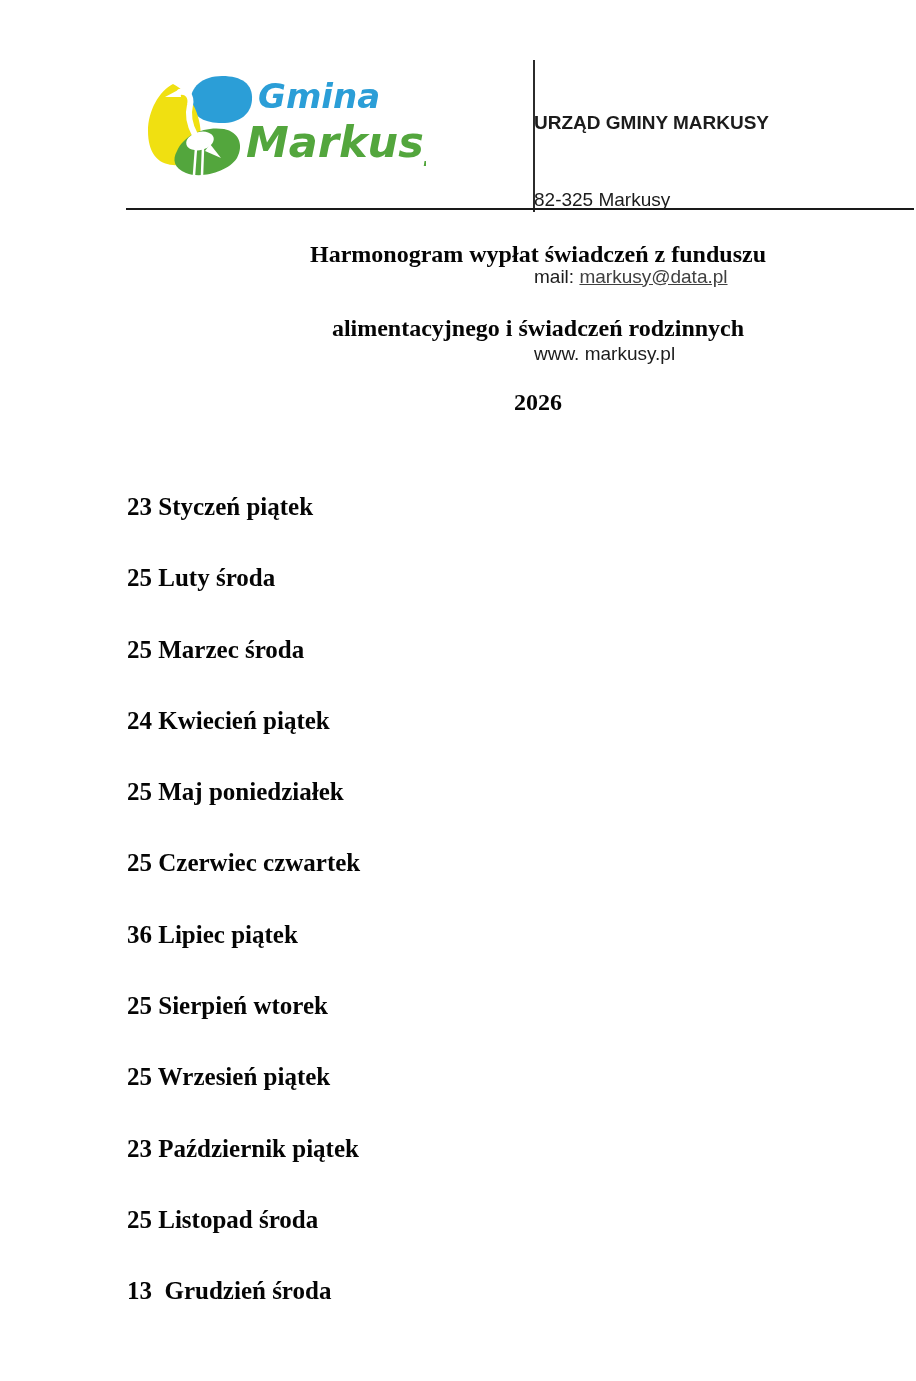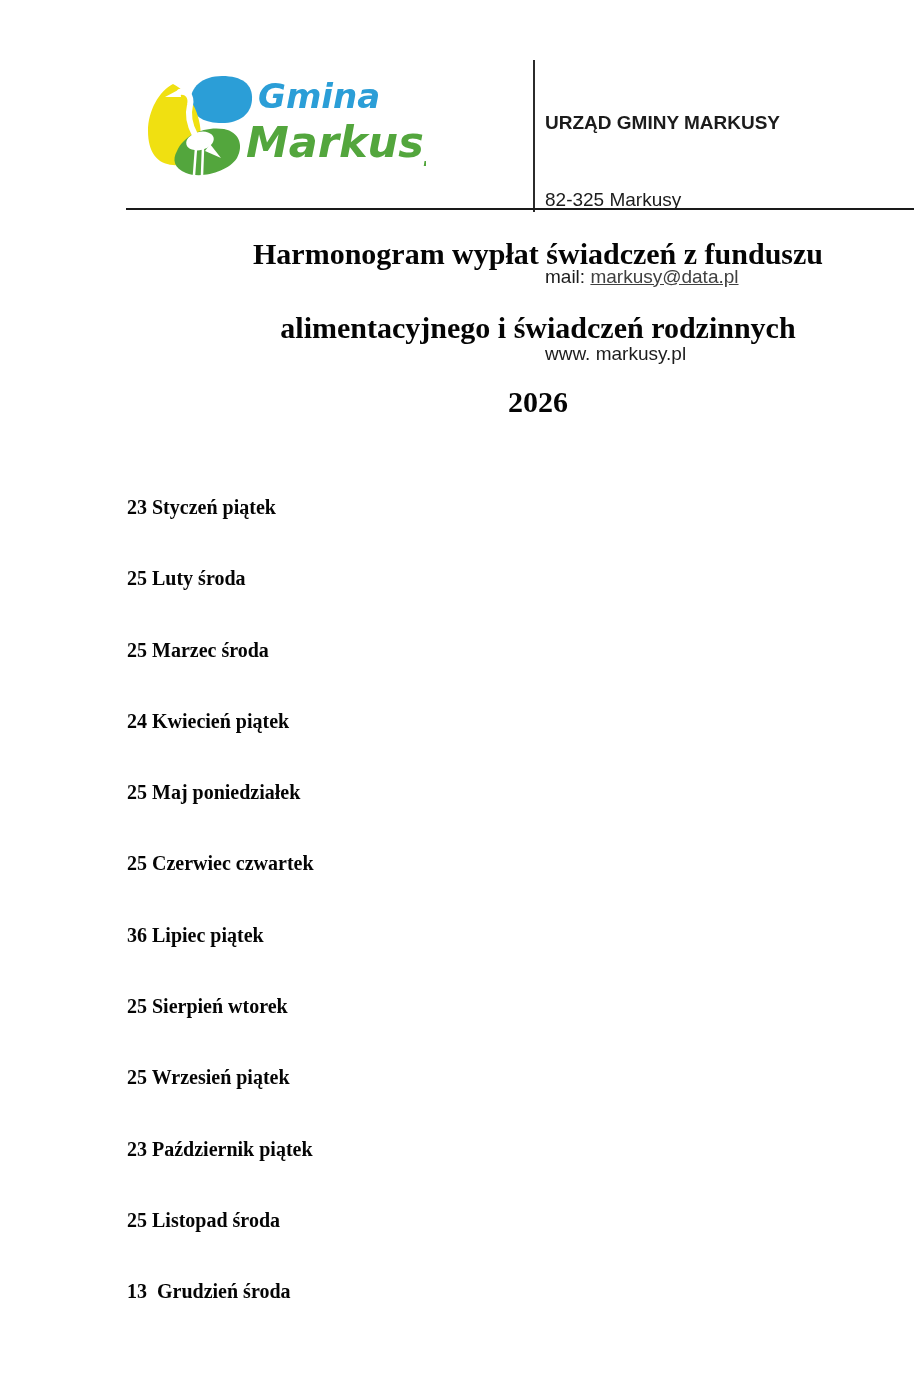--- a/index.html
+++ b/index.html
@@ -25,21 +25,21 @@
   .header-divider-v {
     position: absolute;
     left: 533px;
     top: 60px;
     width: 2px;
     height: 152px;
     background: #2b2b2b;
   }
   .contact {
     position: absolute;
-    left: 545px;
+    left: 534px;
     top: 59px;
     width: 360px;
     font-family: "Liberation Sans", sans-serif;
     font-size: 19px;
     line-height: 25.6px;
     color: #1c1c1c;
     white-space: pre;
   }
   .contact .office-name { font-weight: bold; }
   .contact a.mail-link {
@@ -57,39 +57,39 @@
   }
 
   
   .title-block {
     position: absolute;
     left: 160px;
     top: 238px;
     width: 756px;
     text-align: center;
     font-weight: bold;
-    font-size: 30px;
+    font-size: 24px;
     line-height: 32px;
     color: #050505;
   }
   .title-line2 { margin-top: 42px; }
   .title-year  {
     margin-top: 42px;
     text-underline-offset: 4px;
     text-decoration-thickness: 2.5px;
   }
 
   
   .schedule {
     position: absolute;
     left: 127px;
     top: 491px;
     width: 700px;
     font-weight: bold;
-    font-size: 20px;
+    font-size: 25px;
     line-height: 32px;
     color: #050505;
   }
   .schedule-item {
     margin-bottom: 39.3px;
     white-space: pre;
   }
 </style>
 </head>
 <body>

